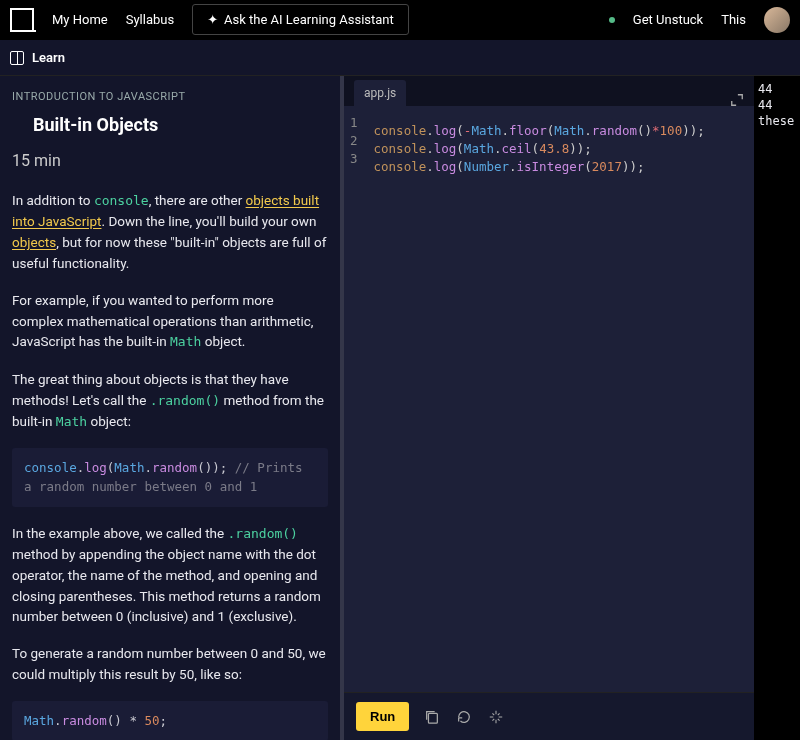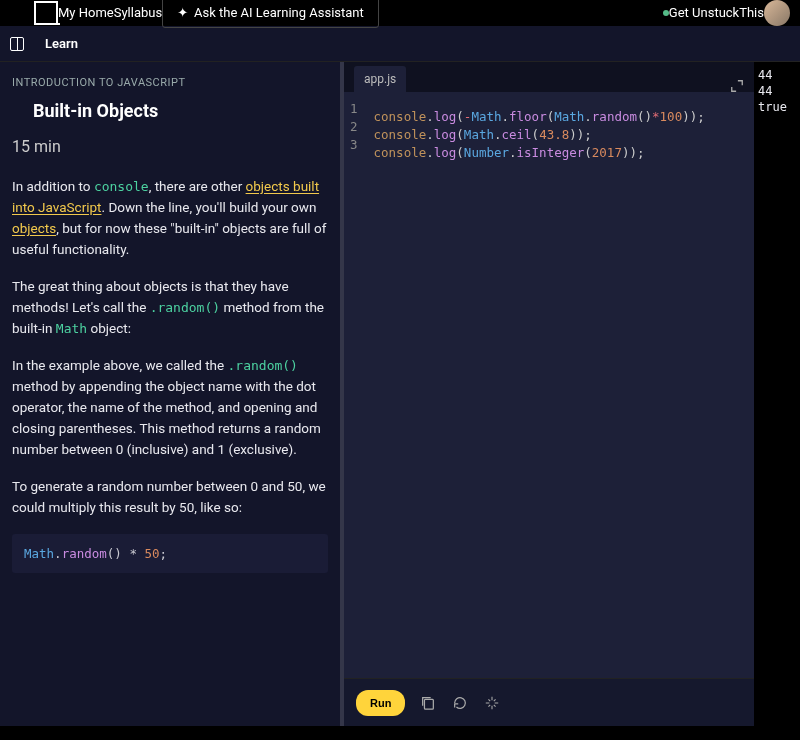--- a/index.html
+++ b/index.html
@@ -5,27 +5,27 @@
 * { box-sizing: border-box; margin: 0; padding: 0; }
 body {
   font-family: -apple-system, BlinkMacSystemFont, "Segoe UI", Roboto, sans-serif;
   background: #000;
   color: #fff;
   width: 800px;
   height: 740px;
   overflow: hidden;
 }
 .header {
-  height: 26px;
+  height: 40px;
   background: #000;
   display: flex;
   align-items: center;
   padding: 0 10px;
+  gap: 18px;
   border-bottom: 1px solid #000;
-  margin-left: 24px;
 }
 .logo {
   width: 24px; height: 24px;
   border: 2px solid #fff;
   display: flex; align-items: flex-end; justify-content: flex-end;
   position: relative;
 }
 .logo::after {
   content: ""; position: absolute; right: -4px; bottom: -2px;
   width: 8px; height: 2px; background: #fff;
@@ -36,21 +36,21 @@
   border: 1px solid #444; border-radius: 3px;
   padding: 7px 14px; font-size: 13px;
   display: flex; align-items: center; gap: 6px;
   cursor: pointer;
 }
 .spacer { flex: 1; }
 .dot { width: 6px; height: 6px; border-radius: 50%; background: #5b8; }
 .avatar { width: 26px; height: 26px; border-radius: 50%; background: linear-gradient(135deg,#d9b899,#876); }
 .subheader {
   height: 36px; background: #13152a; display: flex; align-items: center;
-  padding: 0 10px; gap: 21px; border-bottom: 1px solid #222;
+  padding: 0 10px; gap: 8px; border-bottom: 1px solid #222;
 }
 .book-icon { width: 14px; height: 14px; border: 1.5px solid #fff; border-radius: 2px; position: relative; }
 .book-icon::after { content:""; position:absolute; left:50%; top:0; bottom:0; width:1px; background:#fff; }
 .main { display: flex; height: calc(740px - 40px - 36px); }
 .lesson {
   width: 340px; background: #13152a; padding: 12px 12px 0 12px;
   overflow-y: auto; line-height: 1.55;
 }
 .lesson::-webkit-scrollbar { width: 8px; }
 .lesson::-webkit-scrollbar-thumb { background: #3a3d55; border-radius: 4px; }
@@ -90,22 +90,22 @@
 .tk-log { color: #c98be0; }
 .tk-math { color: #5aa7e0; }
 .tk-num { color: #d98a5e; }
 .tk-op { color: #e06c75; }
 .tk-paren { color: #ccc; }
 .toolbar {
   height: 48px; background: #15182d; display: flex; align-items: center;
   padding: 0 12px; gap: 14px; border-top: 1px solid #222;
 }
 .run-btn {
-  background: #ffd43b; color: #000; border: none; border-radius: 12px;
-  padding: 7px 14px; font-weight: 600; font-size: 11px; cursor: pointer;
+  background: #ffd43b; color: #000; border: none; border-radius: 3px;
+  padding: 7px 14px; font-weight: 600; font-size: 13px; cursor: pointer;
 }
 .tool-icon { width: 18px; height: 18px; cursor: pointer; display:flex; align-items:center; justify-content:center; }
 .tool-icon svg { stroke: #aaa; fill: none; }
 .output {
   width: 46px; background: #000; padding: 6px 4px;
   font-family: ui-monospace, Menlo, monospace; font-size: 12px; color: #e8e8ee;
 }
 .output div { height: 16px; }
 </style>
 </head>
@@ -134,25 +134,29 @@
 <div class="main">
   <div class="lesson">
     <div class="eyebrow">INTRODUCTION TO JAVASCRIPT</div>
     <div class="title">Built-in Objects</div>
     <div class="meta">15 min</div>
 
     <p class="para">
       <span>In addition to </span><span class="code-inline">console</span><span>, there are other </span><span class="link">objects built into JavaScript</span><span>. Down the line, you'll build your own </span><span class="link">objects</span><span>, but for now these "built-in" objects are full of useful functionality.</span>
     </p>
 
+    <p class="para">
+      <span>For example, if you wanted to perform more complex mathematical operations than arithmetic, JavaScript has the built-in </span><span class="code-inline">Math</span><span> object.</span>
+    </p>
 
     <p class="para">
       <span>The great thing about objects is that they have methods! Let's call the </span><span class="code-inline">.random()</span><span> method from the built-in </span><span class="code-inline">Math</span><span> object:</span>
     </p>
 
+    <div class="codeblock"><span class="tok-obj">console</span><span>.</span><span class="tok-method">log</span><span>(</span><span class="tok-obj">Math</span><span>.</span><span class="tok-method">random</span><span>()</span><span>);</span><span class="tok-comment"> // Prints a random number between 0 and 1</span></div>
 
     <p class="para">
       <span>In the example above, we called the </span><span class="code-inline">.random()</span><span> method by appending the object name with the dot operator, the name of the method, and opening and closing parentheses. This method returns a random number between 0 (inclusive) and 1 (exclusive).</span>
     </p>
 
     <p class="para">To generate a random number between 0 and 50, we could multiply this result by 50, like so:</p>
 
     <div class="codeblock"><span class="tok-obj">Math</span><span>.</span><span class="tok-method">random</span><span>()</span><span> * </span><span class="tok-num">50</span><span>;</span></div>
 
   </div>
@@ -195,15 +199,15 @@
         <svg viewBox="0 0 18 18" width="16" height="16">
             <path d="M9 2v4M9 12v4M2 9h4M12 9h4M5 5l2 2M11 11l2 2M13 5l-2 2M7 11l-2 2" stroke-width="1.2"></path>
           </svg>
       </span>
     </div>
   </div>
 
   <div class="output">
     <div>44</div>
     <div>44</div>
-    <div>true</div>
+    <div>these</div>
   </div>
 </div>
 
 </body></html>

